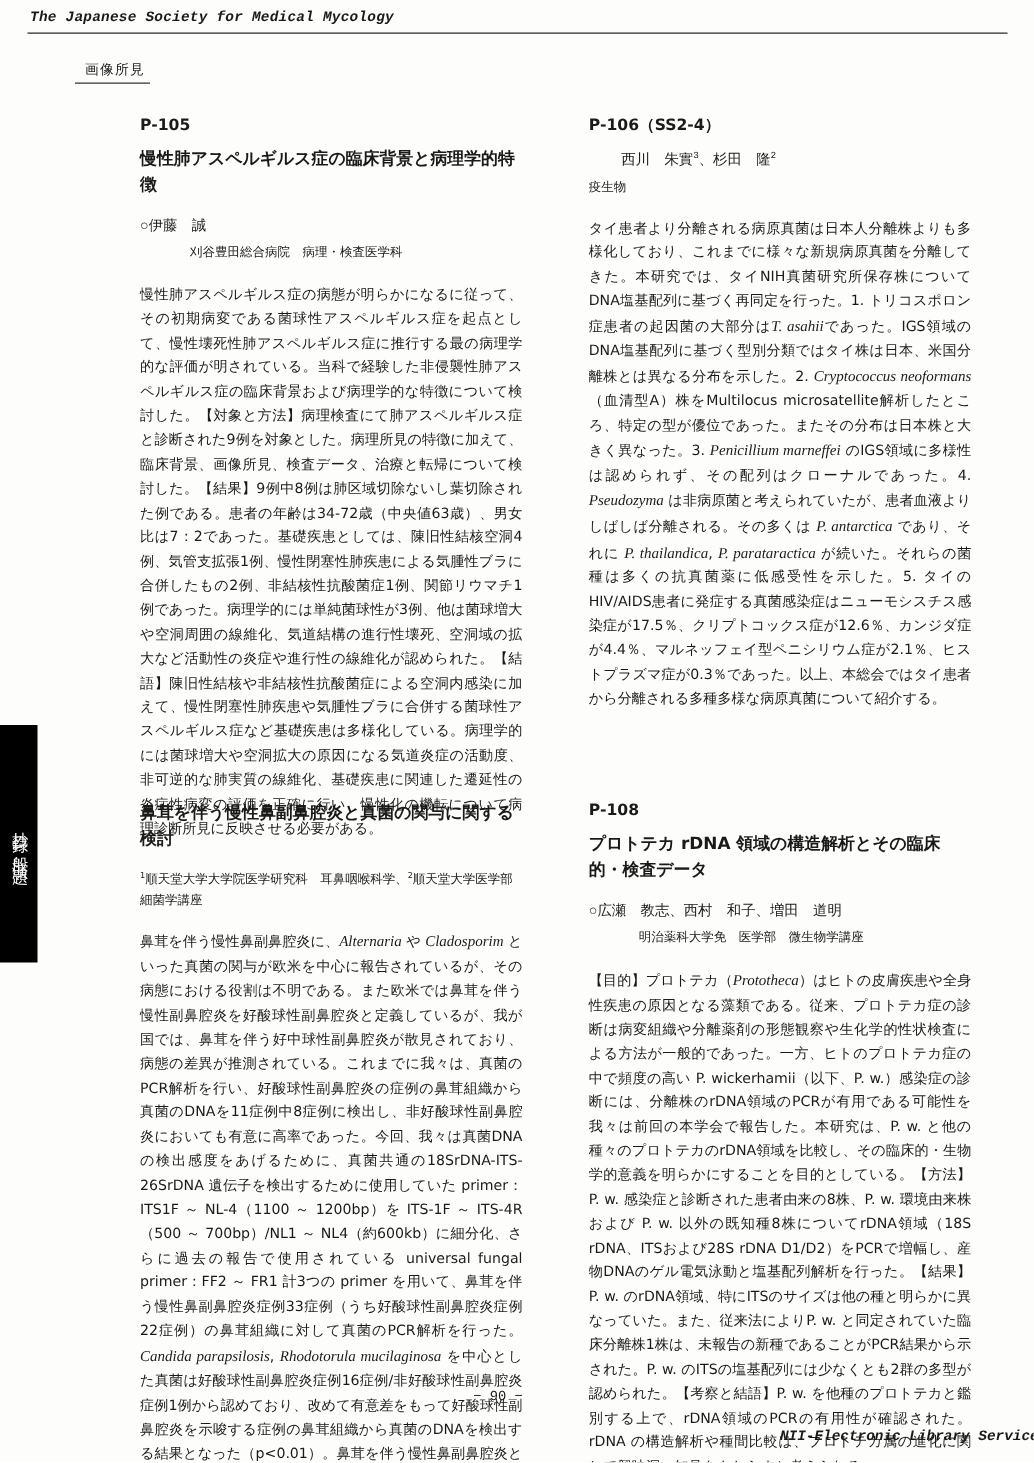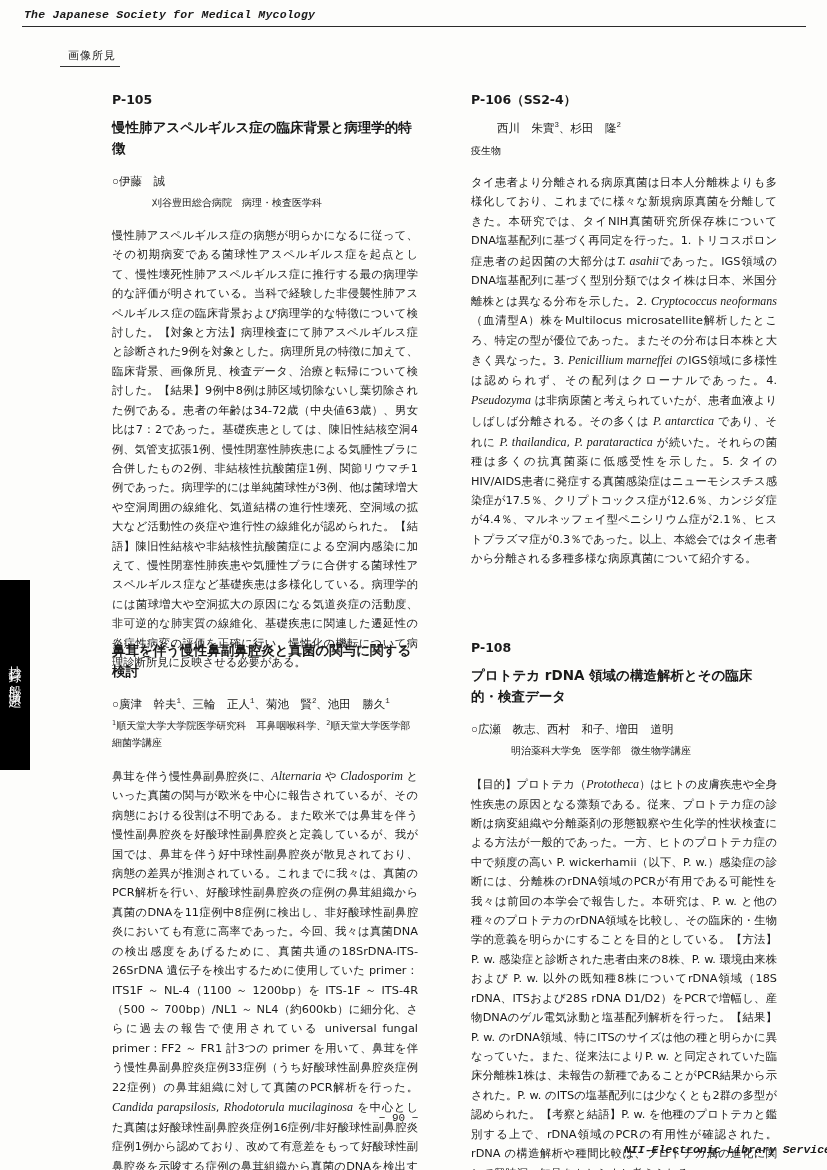--- a/index.html
+++ b/index.html
@@ -186,21 +186,20 @@
       <div class="abs-affil">
         <div>疫生物</div>
       </div>
       <div class="abs-body">タイ患者より分離される病原真菌は日本人分離株よりも多様化しており、これまでに様々な新規病原真菌を分離してきた。本研究では、タイNIH真菌研究所保存株についてDNA塩基配列に基づく再同定を行った。1. トリコスポロン症患者の起因菌の大部分は<i>T. asahii</i>であった。IGS領域のDNA塩基配列に基づく型別分類ではタイ株は日本、米国分離株とは異なる分布を示した。2. <i>Cryptococcus neoformans</i>（血清型A）株をMultilocus microsatellite解析したところ、特定の型が優位であった。またその分布は日本株と大きく異なった。3. <i>Penicillium marneffei</i> のIGS領域に多様性は認められず、その配列はクローナルであった。4. <i>Pseudozyma</i> は非病原菌と考えられていたが、患者血液よりしばしば分離される。その多くは <i>P. antarctica</i> であり、それに <i>P. thailandica</i>, <i>P. parataractica</i> が続いた。それらの菌種は多くの抗真菌薬に低感受性を示した。5. タイのHIV/AIDS患者に発症する真菌感染症はニューモシスチス感染症が17.5％、クリプトコックス症が12.6％、カンジダ症が4.4％、マルネッフェイ型ペニシリウム症が2.1％、ヒストプラズマ症が0.3％であった。以上、本総会ではタイ患者から分離される多種多様な病原真菌について紹介する。</div>
     </div>
   </div>
 
   <div class="col col-left row-bottom">
     <div class="abstract">
       <div class="abs-title">鼻茸を伴う慢性鼻副鼻腔炎と真菌の関与に関する検討</div>
-      <div class="abs-authors">○廣津　幹夫<sup>1</sup>、三輪　正人<sup>1</sup>、菊池　賢<sup>2</sup>、池田　勝久<sup>1</sup></div>
       <div class="abs-affil"><sup>1</sup>順天堂大学大学院医学研究科　耳鼻咽喉科学、<sup>2</sup>順天堂大学医学部細菌学講座</div>
       <div class="abs-body">鼻茸を伴う慢性鼻副鼻腔炎に、<i>Alternaria</i> や <i>Cladosporim</i> といった真菌の関与が欧米を中心に報告されているが、その病態における役割は不明である。また欧米では鼻茸を伴う慢性副鼻腔炎を好酸球性副鼻腔炎と定義しているが、我が国では、鼻茸を伴う好中球性副鼻腔炎が散見されており、病態の差異が推測されている。これまでに我々は、真菌のPCR解析を行い、好酸球性副鼻腔炎の症例の鼻茸組織から真菌のDNAを11症例中8症例に検出し、非好酸球性副鼻腔炎においても有意に高率であった。今回、我々は真菌DNAの検出感度をあげるために、真菌共通の18SrDNA-ITS-26SrDNA 遺伝子を検出するために使用していた primer：ITS1F ～ NL-4（1100 ～ 1200bp）を ITS-1F ～ ITS-4R（500 ～ 700bp）/NL1 ～ NL4（約600kb）に細分化、さらに過去の報告で使用されている universal fungal primer：FF2 ～ FR1 計3つの primer を用いて、鼻茸を伴う慢性鼻副鼻腔炎症例33症例（うち好酸球性副鼻腔炎症例22症例）の鼻茸組織に対して真菌のPCR解析を行った。<i>Candida parapsilosis</i>, <i>Rhodotorula mucilaginosa</i> を中心とした真菌は好酸球性副鼻腔炎症例16症例/非好酸球性副鼻腔炎症例1例から認めており、改めて有意差をもって好酸球性副鼻腔炎を示唆する症例の鼻茸組織から真菌のDNAを検出する結果となった（p&lt;0.01）。鼻茸を伴う慢性鼻副鼻腔炎と今回我々が検出した真菌の関与性の証拠を探求するため、レーザーマイクロダイセクションを用いた真菌DNAの局在の確認を検討した。また、ダニ・ハウスダストと真菌に対するRAST陰性症例の鼻茸組織細胞から、今回我々が鼻茸細胞からDNAを検出した ,  などの抗原で刺激した際の炎症性メディエーターについても報告する。</div>
     </div>
   </div>
 
   <div class="col col-right row-bottom">
     <div class="abstract">
       <div class="abs-id">P-108</div>
       <div class="abs-title">プロトテカ rDNA 領域の構造解析とその臨床的・検査データ</div>
       <div class="abs-authors">○広瀬　教志、西村　和子、増田　道明</div>

